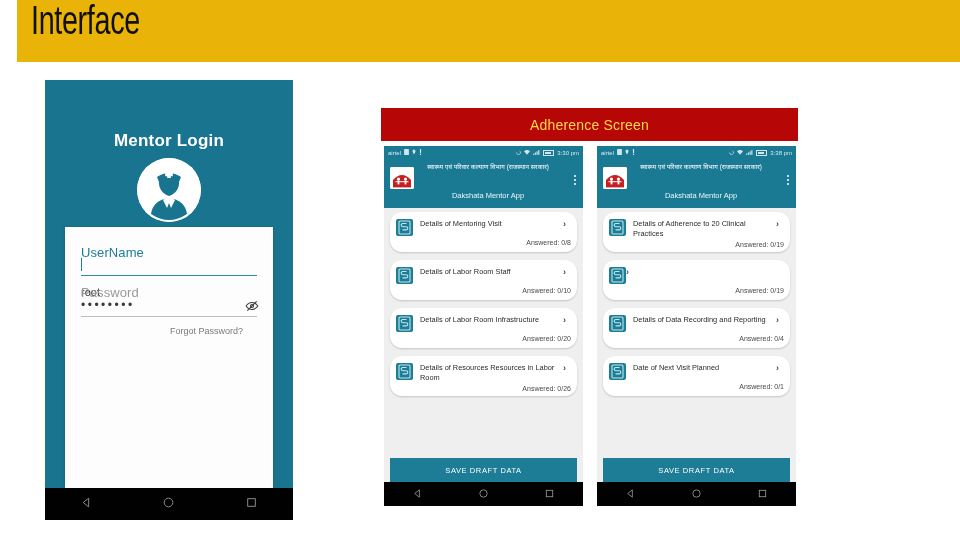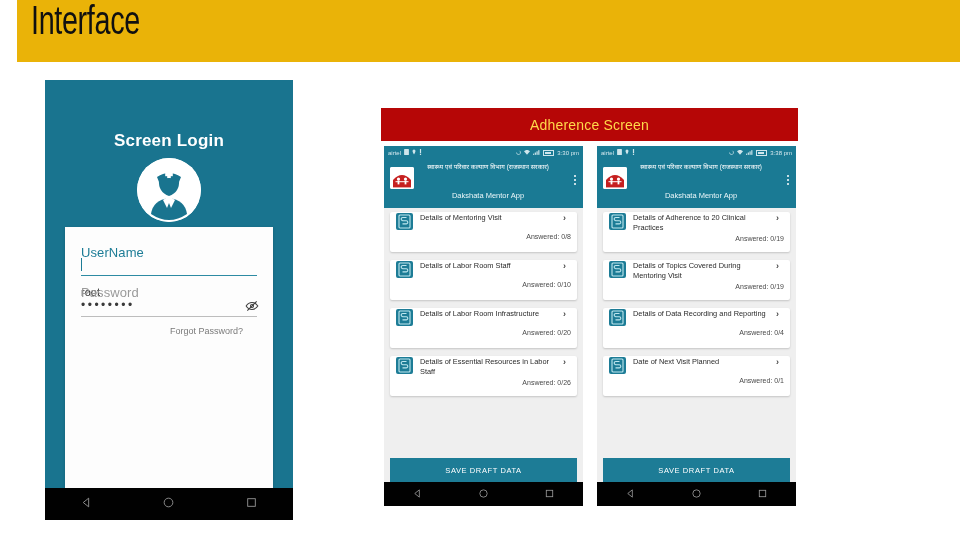--- a/index.html
+++ b/index.html
@@ -197,25 +197,25 @@
 
   .list-area {
     position: absolute; left: 0; top: 62px;
     width: 100%; bottom: 43px;
     padding: 4px 6px 0 6px;
     overflow: hidden;
   }
   .card {
     position: relative;
     background: #ffffff;
-    border-radius: 2px;
+    border-radius: 12px;
     box-shadow: 0 1px 2px rgba(0,0,0,0.18);
     margin-bottom: 8px;
     min-height: 40px;
-    padding: 0 6px 4px 6px;
+    padding: 6px 6px 4px 6px;
   }
   .card-row { display: flex; align-items: flex-start; }
   .card-ico {
     width: 17px; height: 17px;
     background: #1d7c96;
     border-radius: 2px;
     flex: 0 0 17px;
     position: relative;
     margin-top: 1px;
   }
@@ -253,21 +253,21 @@
 </style>
 </head>
 <body>
 
 <div class="title-banner">
   <div class="title-text">Interface</div>
 </div>
 
 <div class="login-phone">
 
-  <div class="login-title">Screen Login</div>
+  <div class="login-title">Mentor Login</div>
 
   <div class="nurse-badge">
     <svg width="64" height="64" viewBox="0 0 64 64">
       <circle cx="32" cy="32" r="32" fill="#ffffff"></circle>
 
       <path d="M20 19 q12 -8 24 0 l-2 5 q-10 -5 -20 0 z" fill="#19748f"></path>
       <rect x="30.2" y="12.5" width="3.6" height="8" fill="#ffffff"></rect>
       <rect x="28.2" y="14.8" width="7.6" height="3.4" fill="#ffffff"></rect>
 
       <path d="M22 22 q10 -4 20 0 q1 12 -10 16 q-11 -4 -10 -16 z" fill="#19748f"></path>
@@ -436,21 +436,21 @@
     </div>
 
     <div class="card">
       <div class="card-row">
         <div class="card-ico">
           <svg width="13" height="15" viewBox="0 0 13 15" fill="none" stroke="#bfe7ef" stroke-width="1.1">
             <rect x="1" y="1" width="11" height="13" rx="1"></rect>
             <path d="M8.5 3.5 H4.8 a1.6 1.6 0 000 3.2 h3.4 a1.6 1.6 0 010 3.2 H4.5"></path>
           </svg>
         </div>
-        <div class="card-title">Details of Essential Resources in Labor Staff</div>
+        <div class="card-title">Details of Resources Resources in Labor Room</div>
         <div class="chev">›</div>
       </div>
       <div class="card-ans">Answered: 0/26</div>
     </div>
   </div>
 
   <div class="draft-btn">SAVE DRAFT DATA</div>
 
   <div class="android-nav" style="left:0; bottom:0; width:199px; height:24px;">
     <span class="nav-ico">
@@ -556,21 +556,20 @@
     </div>
 
     <div class="card">
       <div class="card-row">
         <div class="card-ico">
           <svg width="13" height="15" viewBox="0 0 13 15" fill="none" stroke="#bfe7ef" stroke-width="1.1">
             <rect x="1" y="1" width="11" height="13" rx="1"></rect>
             <path d="M8.5 3.5 H4.8 a1.6 1.6 0 000 3.2 h3.4 a1.6 1.6 0 010 3.2 H4.5"></path>
           </svg>
         </div>
-        <div class="card-title">Details of Topics Covered During Mentoring Visit</div>
         <div class="chev">›</div>
       </div>
       <div class="card-ans">Answered: 0/19</div>
     </div>
 
     <div class="card">
       <div class="card-row">
         <div class="card-ico">
           <svg width="13" height="15" viewBox="0 0 13 15" fill="none" stroke="#bfe7ef" stroke-width="1.1">
             <rect x="1" y="1" width="11" height="13" rx="1"></rect>

